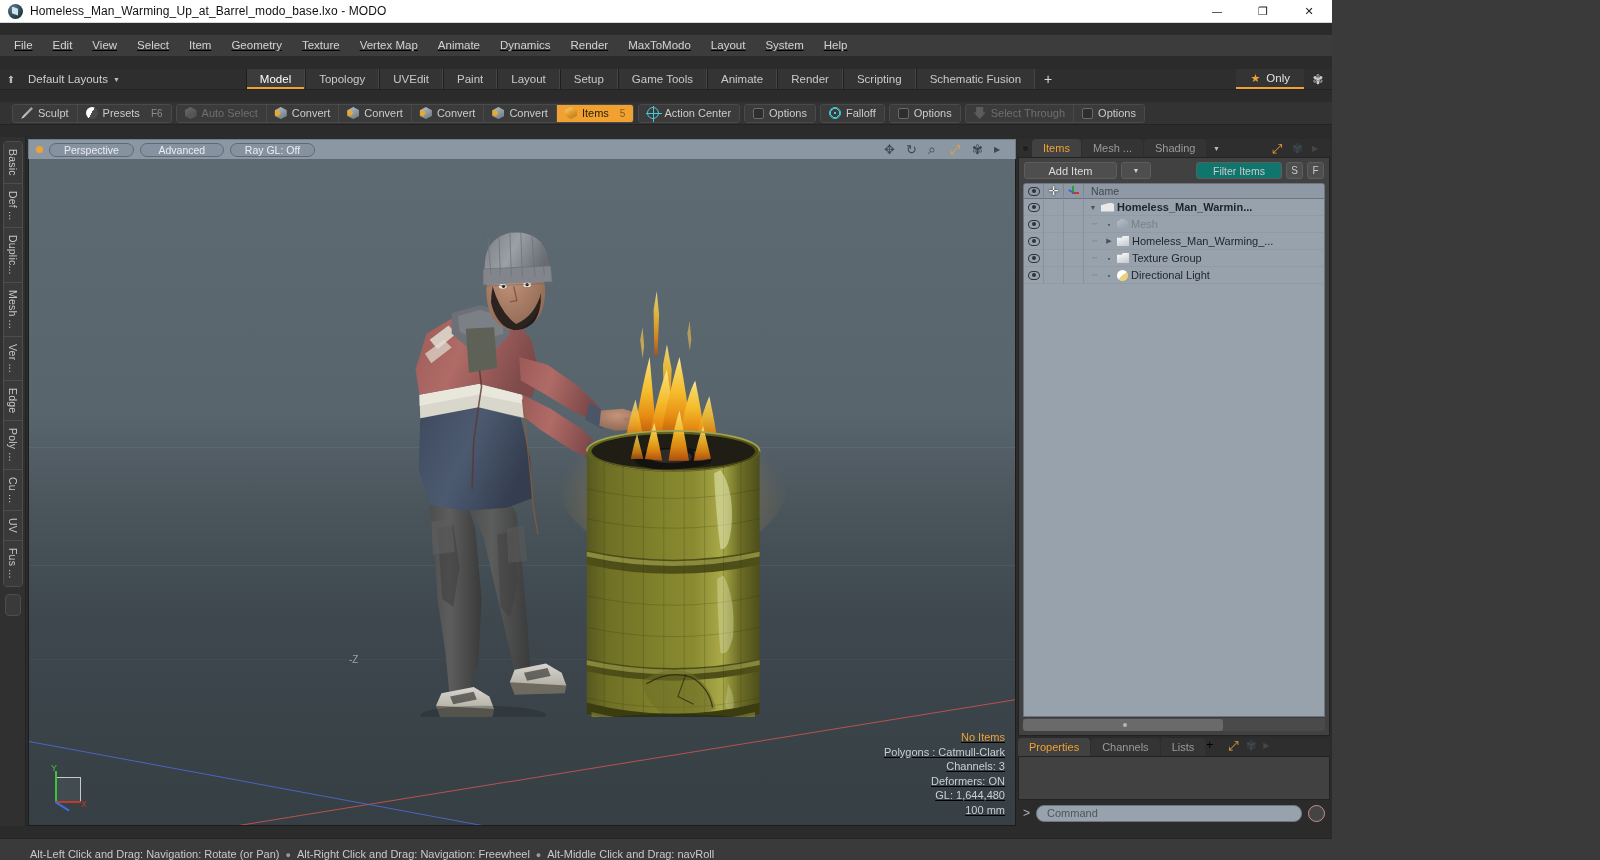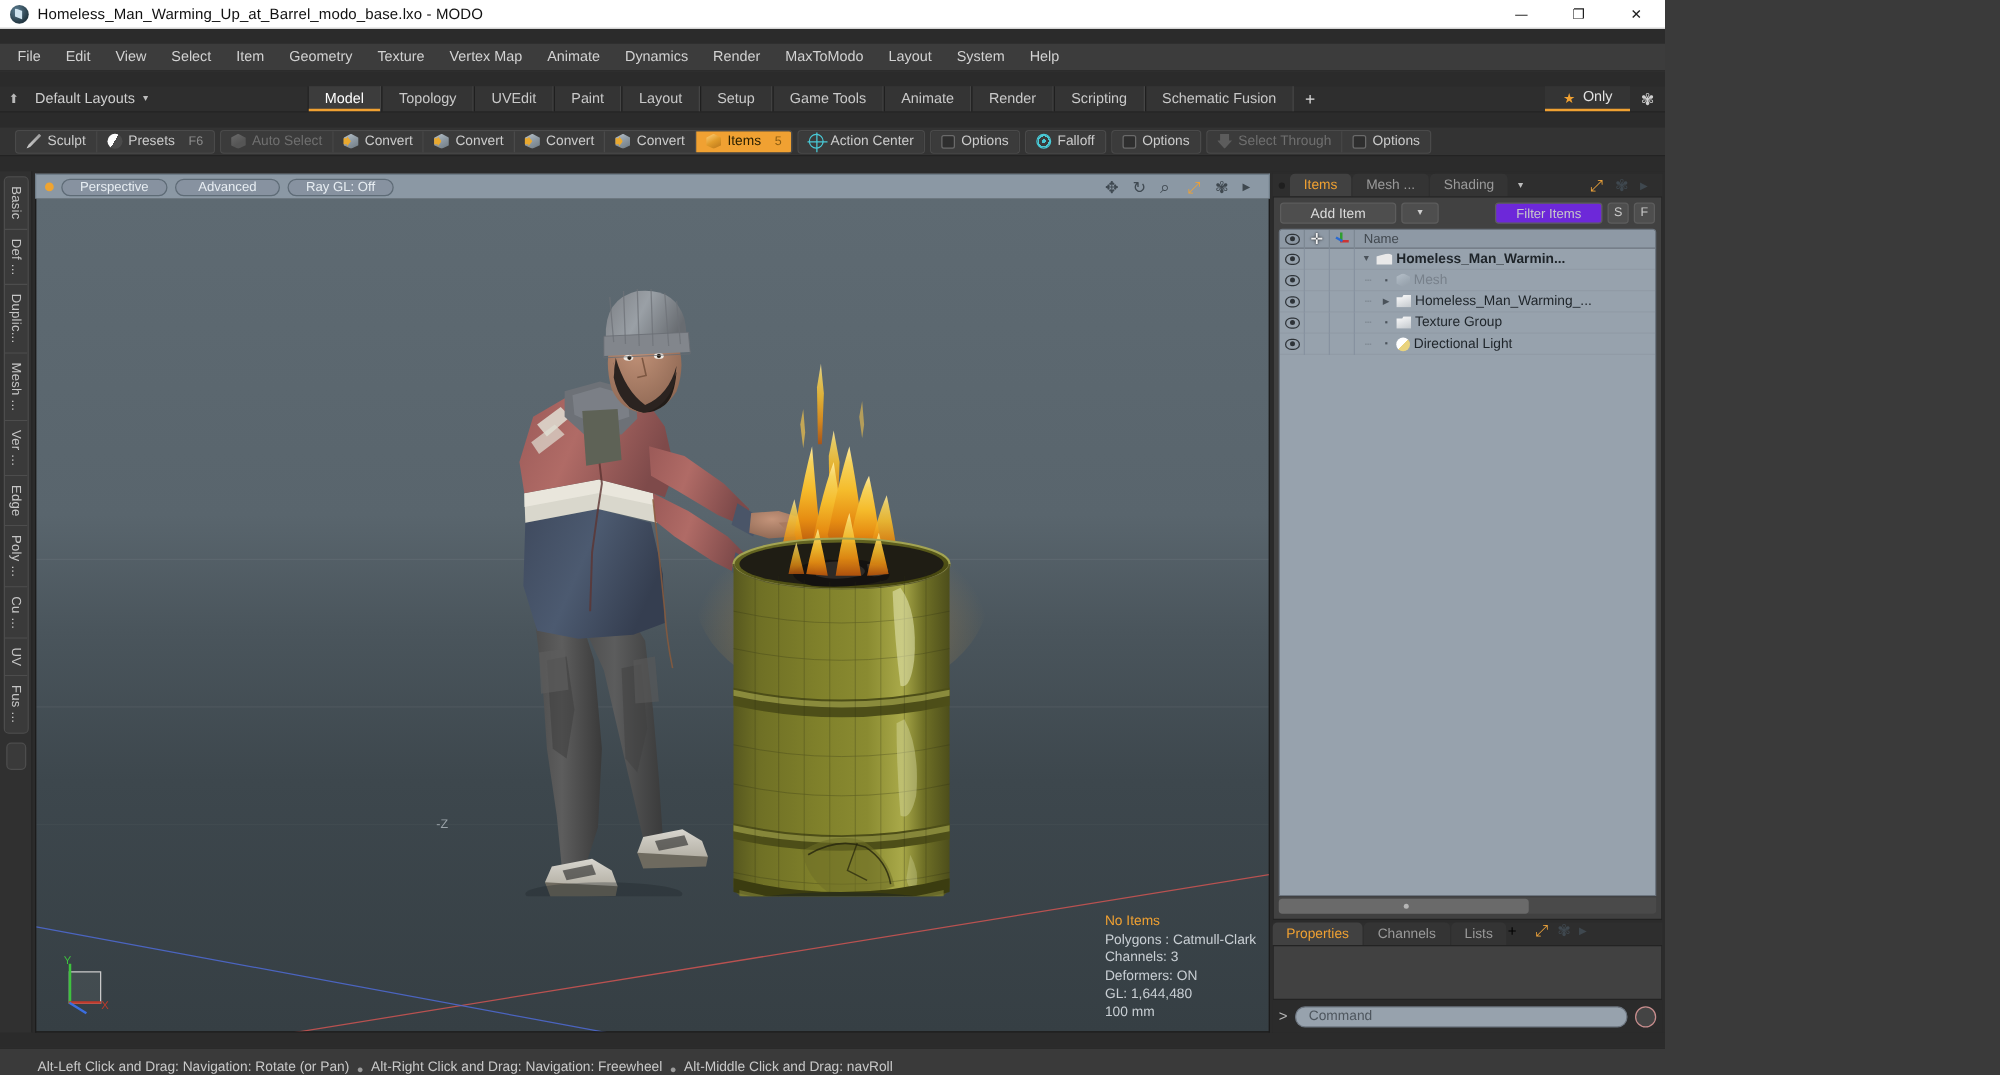--- a/index.html
+++ b/index.html
@@ -28,22 +28,22 @@
   }
   .titlebar .title { font-size: 12px; color: #111; letter-spacing: 0.1px; }
   .titlebar .wincontrols { margin-left: auto; display: flex; height: 23px; }
   .titlebar .wincontrols div {
     width: 46px; height: 23px; display: flex; align-items: center; justify-content: center;
     font-size: 11px; color: #202020; font-family: "DejaVu Sans", sans-serif;
   }
 
   
   .menubar {
-    height: 22px; background: #3c3c3c; display: flex; align-items: center;
-    flex: 0 0 22px; border-bottom: 1px solid #2c2c2c; padding-left: 4px;
+    height: 22px; background: #3c3c3c; display: flex; align-items: flex-end;
+    flex: 0 0 22px; border-bottom: 1px solid #2c2c2c; padding-left: 4px; text-decoration: underline;
   }
   .menubar .mi {
     font-size: 11.5px; color: #d2d2d2; padding: 0 10px; height: 22px;
     display: flex; align-items: center; white-space: nowrap;
   }
 
   
   .layoutbar {
     height: 21px; background: #2e2e2e; display: flex; align-items: stretch;
     flex: 0 0 21px; border-bottom: 1px solid #232323;
@@ -159,21 +159,21 @@
 
   
   .gizmo { position:absolute; left: 18px; bottom: 14px; width: 44px; height: 44px; }
   .gizmo .box { position:absolute; left:8px; bottom:8px; width:26px; height:26px; border:1px solid #c9c9c9; background: rgba(255,255,255,0.06); }
   .gizmo .ay { position:absolute; left:8px; bottom:8px; width:2px; height:32px; background:#3ec23e; }
   .gizmo .ax { position:absolute; left:8px; bottom:8px; width:26px; height:2px; background:#c0392b; }
   .gizmo .az { position:absolute; left:8px; bottom:8px; width:16px; height:2px; background:#3b6ee0; transform: rotate(32deg); transform-origin: left bottom;}
   .gizmo .lbl { position:absolute; font-size:9px; }
 
   
-  .stats { position: absolute; right: 10px; bottom: 8px; text-align: left; line-height: 14.5px; }
+  .stats { position: absolute; right: 10px; bottom: 8px; text-align: right; line-height: 14.5px; text-decoration: underline; }
   .stats .l { font-size: 11px; color: #c9cfd4; display:block; }
   .stats .l.hl { color: #f0a132; }
 
   
   .scene { position: absolute; inset: 0; }
 
   
   .rightpanel { width: 314px; flex: 0 0 314px; background: #2b2b2b; display:flex; flex-direction: column; padding: 2px 2px 0 0; }
   .panel-tabbar {
     height: 18px; display: flex; align-items: stretch; background: #2e2e2e; flex: 0 0 18px;
@@ -189,21 +189,21 @@
   .panel-tabbar .pt-right { margin-left:auto; display:flex; align-items:center; gap:7px; padding-right:5px; }
 
   .panel-body { background: #414141; border: 1px solid #232323; display:flex; flex-direction:column; }
   .additem-row { display: flex; align-items: center; gap: 4px; padding: 4px 5px; flex: 0 0 auto; }
   .btn-add {
     flex: 1 1 auto; height: 17px; background: #4e4e4e; border: 1px solid #5d5d5d; border-radius: 3px;
     color: #dcdcdc; font-size: 11px; display: flex; align-items: center; justify-content: center;
   }
   .btn-addcaret { width: 30px; height: 17px; background:#4e4e4e; border:1px solid #5d5d5d; border-radius:3px;
                   display:flex; align-items:center; justify-content:center; color:#cfcfcf; font-size:7px; }
-  .btn-filter { width: 86px; height: 17px; background:#6d28d9; border:1px solid #5d5d5d; border-radius:3px;
+  .btn-filter { width: 86px; height: 17px; background:#0f766e; border:1px solid #5d5d5d; border-radius:3px;
                 color:#c9c9c9; font-size:10.5px; display:flex; align-items:center; justify-content:center;margin-left:41px; }
   .btn-sq { width: 17px; height: 17px; background:#4e4e4e; border:1px solid #5d5d5d; border-radius:3px;
             color:#c9c9c9; font-size:10px; display:flex; align-items:center; justify-content:center; }
 
   .itemlist { margin: 0 4px 0 4px; background: #97a2ad; border: 1px solid #6d7680; border-radius: 3px 3px 0 0; flex: 1 1 auto; overflow: hidden; }
   .il-head { display:flex; height: 15px; background:#8e99a5; border-bottom: 1px solid #6d7680; align-items:center; }
   .il-col { border-right: 1px solid #7d8893; height:15px; display:flex; align-items:center; justify-content:center; }
   .il-col.c1 { width: 20px; } .il-col.c2 { width: 20px; } .il-col.c3 { width: 20px; }
   .il-col.cname { flex:1 1 auto; justify-content:flex-start; padding-left:7px; font-size:10.5px; color:#41484f; border-right:none; }
   .il-row { display:flex; height: 17px; align-items:center; border-bottom:1px solid rgba(0,0,0,0.04); }

